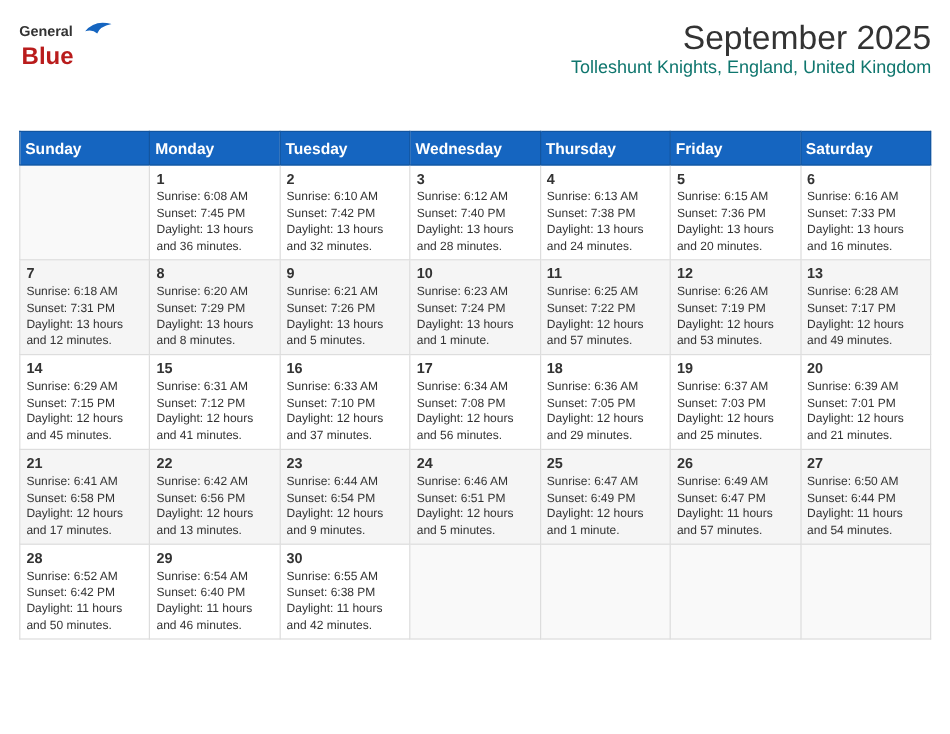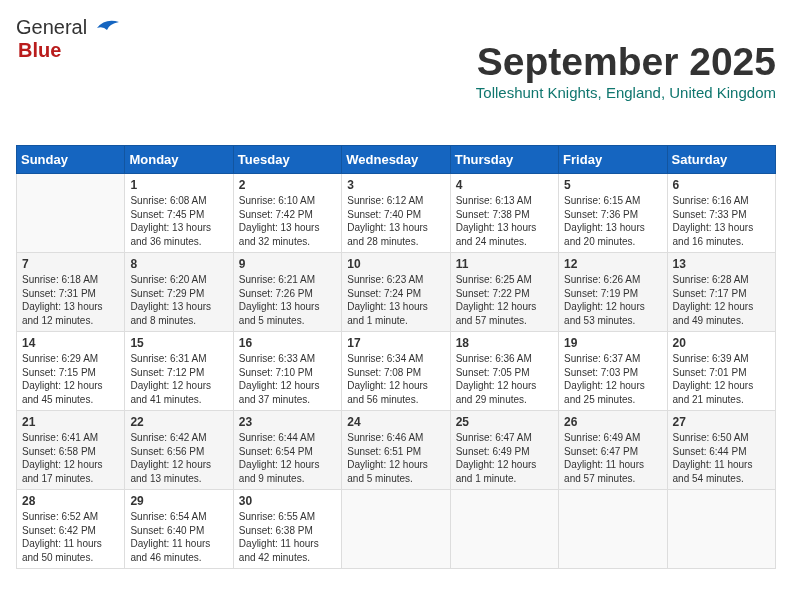--- a/index.html
+++ b/index.html
@@ -18,24 +18,23 @@
     }
     .logo {
       display: flex;
       flex-direction: column;
       align-items: flex-start;
     }
     .title-block {
       text-align: right;
     }
     .month-title {
-      font-size: 39px;
-      font-weight: bold;
+      font-size: 28px;
+      font-weight: normal;
       color: #333;
-      margin-top: 24px;
     }
     .location {
       font-size: 15px;
       color: #0f766e;
     }
     .calendar {
       width: 100%;
       border-collapse: collapse;
       border: 1px solid #ccc;
       margin-top: 44px;
@@ -73,21 +72,21 @@
     }
     .row-light { background: #fff; }
     .row-alt { background: #f5f5f5; }
   </style>
 </head>
 <body>
 
 <div class="header">
   <div class="logo">
     <div style="display:flex; align-items:center;">
-      <span style="font-size:20px; font-weight:normal; color:#333;">General</span>
+      <span style="font-size:12px; font-weight:bold; color:#333;">General</span>
       <svg width="32" height="20" viewBox="0 0 32 20" style="margin-left:2px;">
         <path d="M8 10 Q16 0 30 4 Q20 6 18 12 Q14 8 8 10Z" fill="#1565c0"></path>
       </svg>
     </div>
     <span style="font-size:20px; font-weight:bold; color:#b91c1c; margin-left:2px;">Blue</span>
   </div>
   <div class="title-block">
     <div class="month-title">September 2025</div>
     <div class="location">Tolleshunt Knights, England, United Kingdom</div>
   </div>

